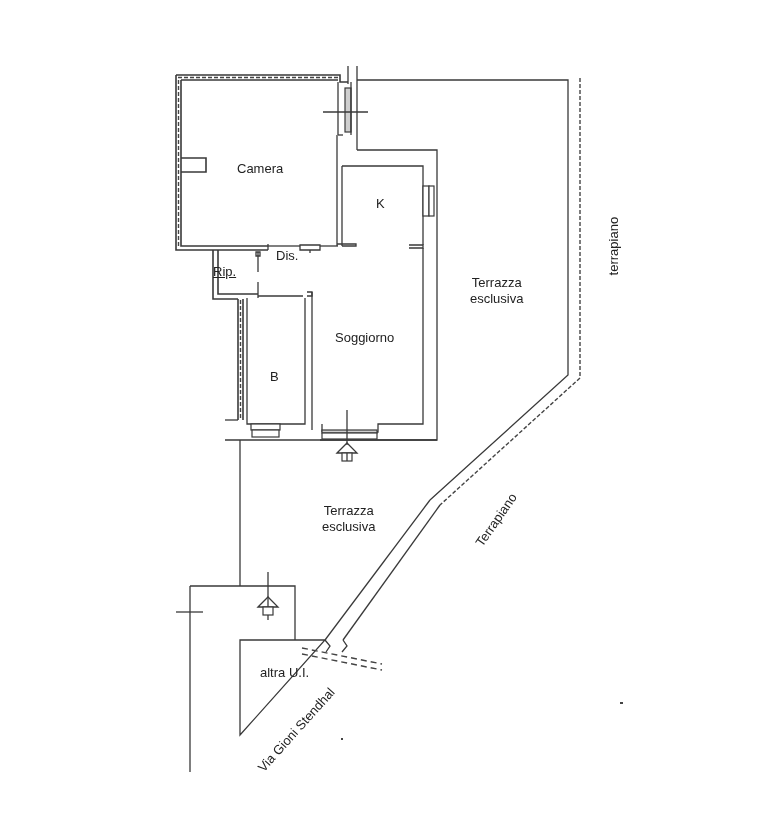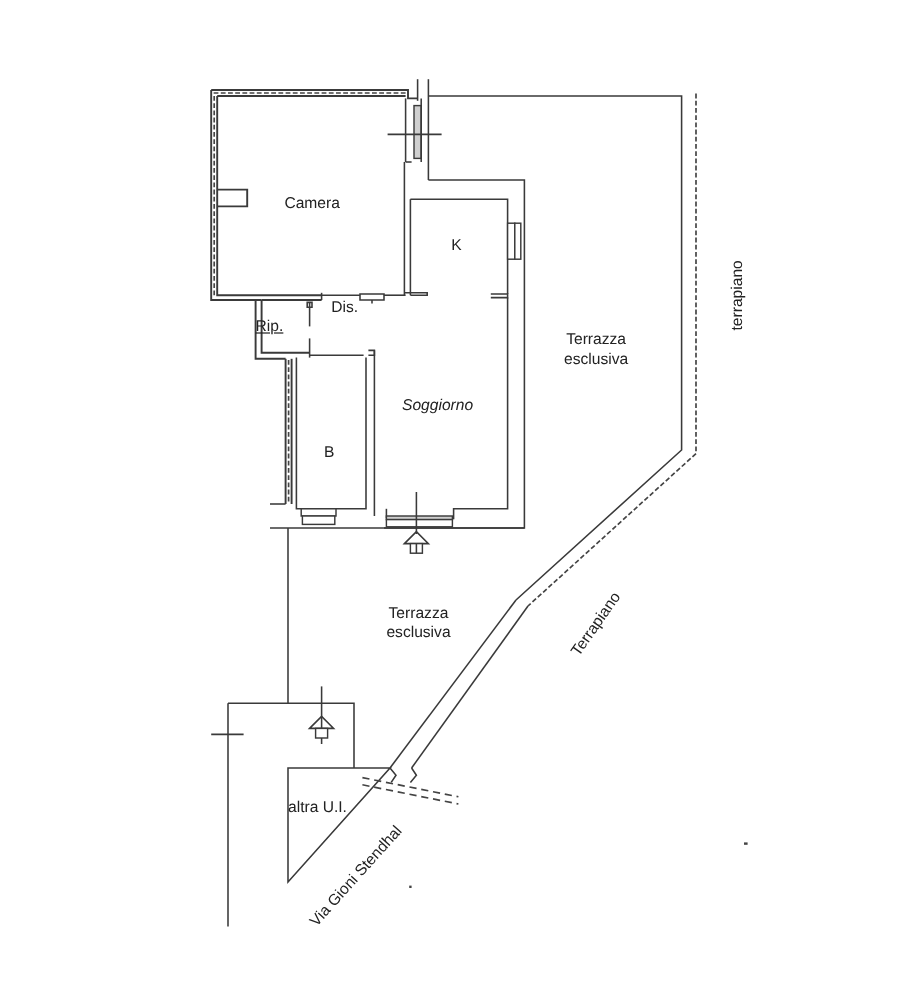--- a/index.html
+++ b/index.html
@@ -124,35 +124,35 @@
     <path class="wall-thin" d="M343 640 L347 646 L342 652"></path>
     <path class="dash2" d="M302 648 L382 664"></path>
     <path class="dash2" d="M302 654 L382 670"></path>
   </g>
 </svg>
 
 <div class="lbl" style="left:237px; top:161px;">Camera</div>
 <div class="lbl" style="left:376px; top:196px;">K</div>
 <div class="lbl" style="left:213px; top:264px;text-decoration:underline;">Rip.</div>
 <div class="lbl" style="left:276px; top:248px;">Dis.</div>
-<div class="lbl" style="left:335px; top:330px;font-style:italic;">Soggiorno</div>
+<div class="lbl" style="left:335px; top:330px;">Soggiorno</div>
 <div class="lbl" style="left:270px; top:369px;">B</div>
 
 <div class="lbl center" style="left:470px; top:275px;">
   <div>Terrazza</div>
   <div>esclusiva</div>
 </div>
 
 <div class="lbl center" style="left:322px; top:503px;">
   <div>Terrazza</div>
   <div>esclusiva</div>
 </div>
 
 <div class="lbl" style="left:585px; top:238px; transform: rotate(-90deg); transform-origin: center;">terrapiano</div>
 
 <div class="lbl" style="left:466px; top:512px; transform: rotate(-55deg); transform-origin: center;">Terrapiano</div>
 
-<div class="lbl" style="left:240px; top:665px;text-align:center;">altra U.I.</div>
+<div class="lbl" style="left:260px; top:665px;text-align:center;">altra U.I.</div>
 
 <div class="lbl" style="left:243px; top:722px; transform: rotate(-48deg); transform-origin: center;">Via Gioni Stendhal</div>
 
 <div class="speck" style="left:620px; top:702px;"></div>
 <div class="speck" style="left:341px; top:738px; width:2px;"></div>
 
 </body></html>

